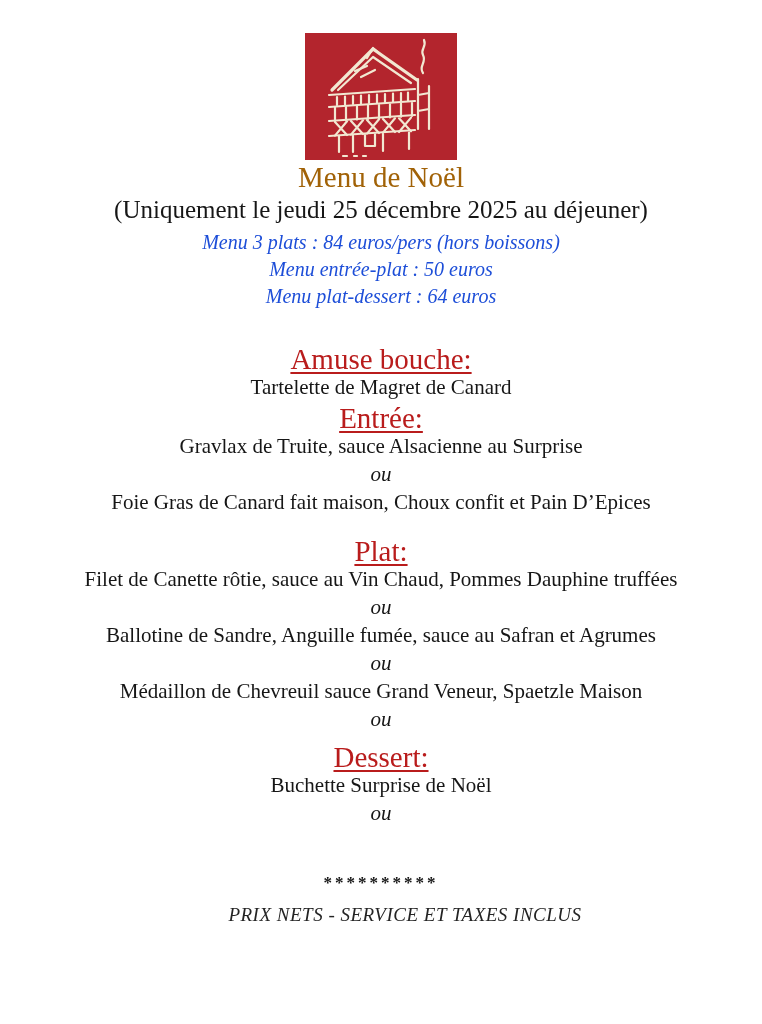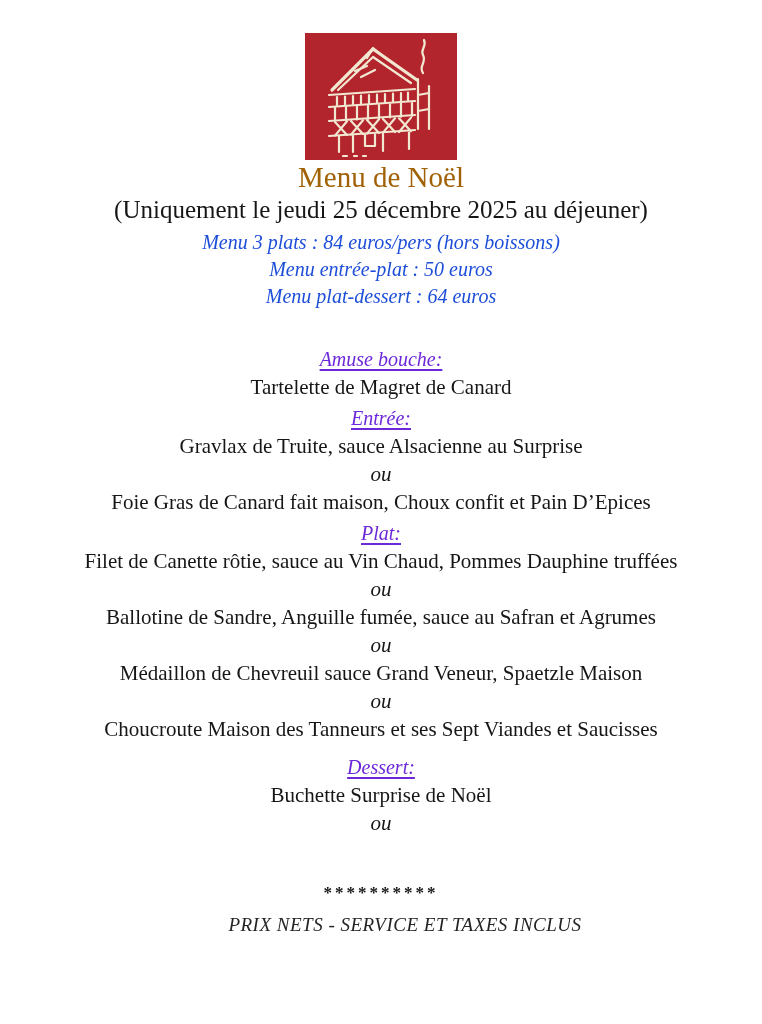--- a/index.html
+++ b/index.html
@@ -35,43 +35,42 @@
     color: #161616;
   }
   .pricing { margin-top: 5px; }
   .pricing-line {
     font-size: 20px;
     font-style: italic;
     line-height: 27px;
     color: #1d4ed8;
   }
   .section-heading {
-    font-size: 20px;
-    font-style: italic;
+    font-size: 29px;
     line-height: 27px;
-    color: #6d28d9;
+    color: #b91c1c;
     text-decoration: underline;
     text-underline-offset: 3px;
     text-decoration-thickness: 1.5px;
   }
   .dish {
     font-size: 21px;
     line-height: 28px;
     color: #161616;
   }
   .or-sep {
     font-size: 21px;
     font-style: italic;
     font-weight: normal;
     line-height: 28px;
     color: #161616;
   }
   .section-amuse   { margin-top: 36px; }
   .section-entree  { margin-top: 4px; }
-  .section-plat    { margin-top: 4px; }
+  .section-plat    { margin-top: 22px; }
   .section-dessert { margin-top: 11px; }
   .footer { margin-top: 45px; }
   .stars {
     font-size: 17px;
     font-weight: bold;
     letter-spacing: 3px;
     line-height: 22px;
     color: #161616;
   }
   .footer-note {
@@ -145,21 +144,20 @@
   </div>
 
   <div class="section section-plat">
     <div class="section-heading">Plat:</div>
     <div class="dish">Filet de Canette rôtie, sauce au Vin Chaud, Pommes Dauphine truffées</div>
     <div class="or-sep">ou</div>
     <div class="dish">Ballotine de Sandre, Anguille fumée, sauce au Safran et Agrumes</div>
     <div class="or-sep">ou</div>
     <div class="dish">Médaillon de Chevreuil sauce Grand Veneur, Spaetzle Maison</div>
     <div class="or-sep">ou</div>
-    <div class="dish">Choucroute Maison des Tanneurs et ses Sept Viandes et Saucisses</div>
   </div>
 
   <div class="section section-dessert">
     <div class="section-heading">Dessert:</div>
     <div class="dish">Buchette Surprise de Noël</div>
     <div class="or-sep">ou</div>
   </div>
 
   <div class="footer">
     <div class="stars">**********</div>

